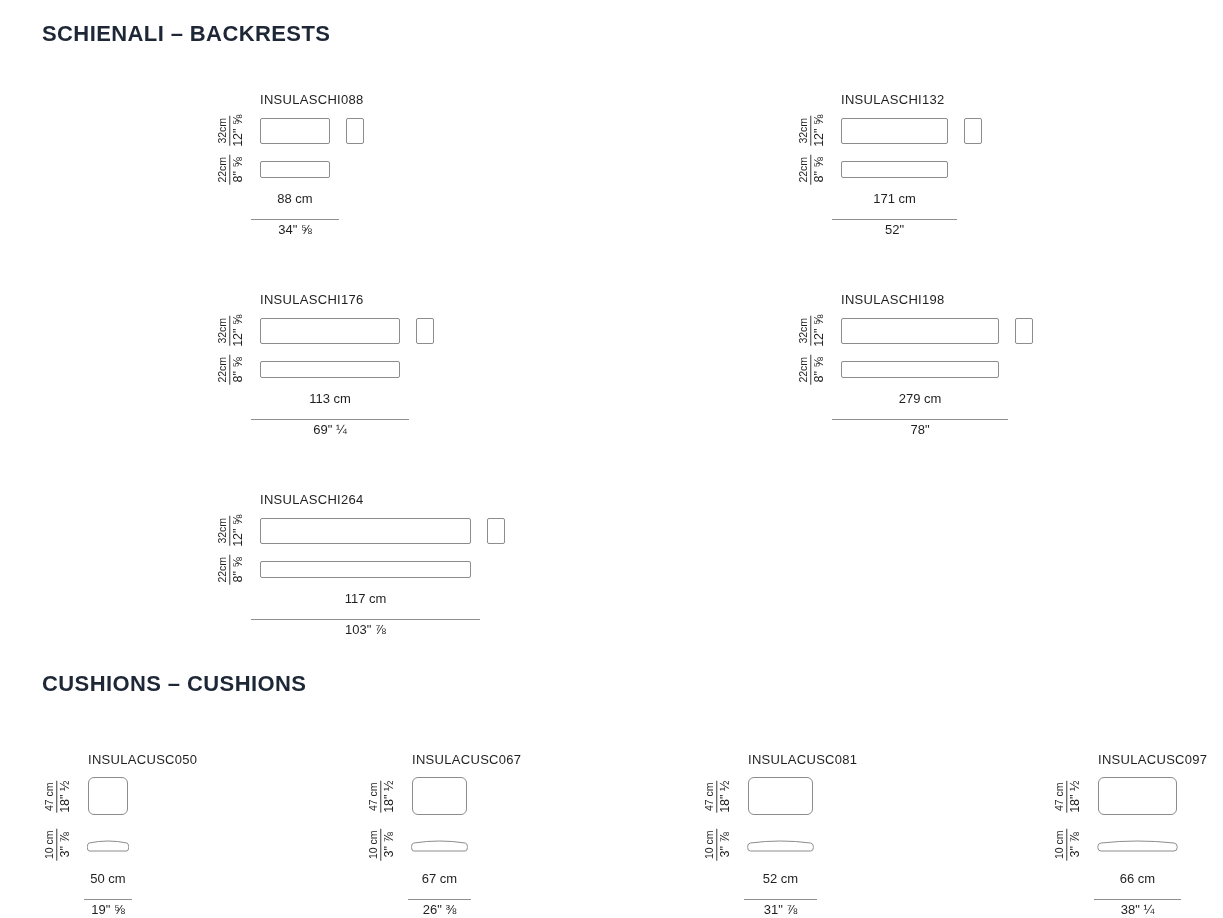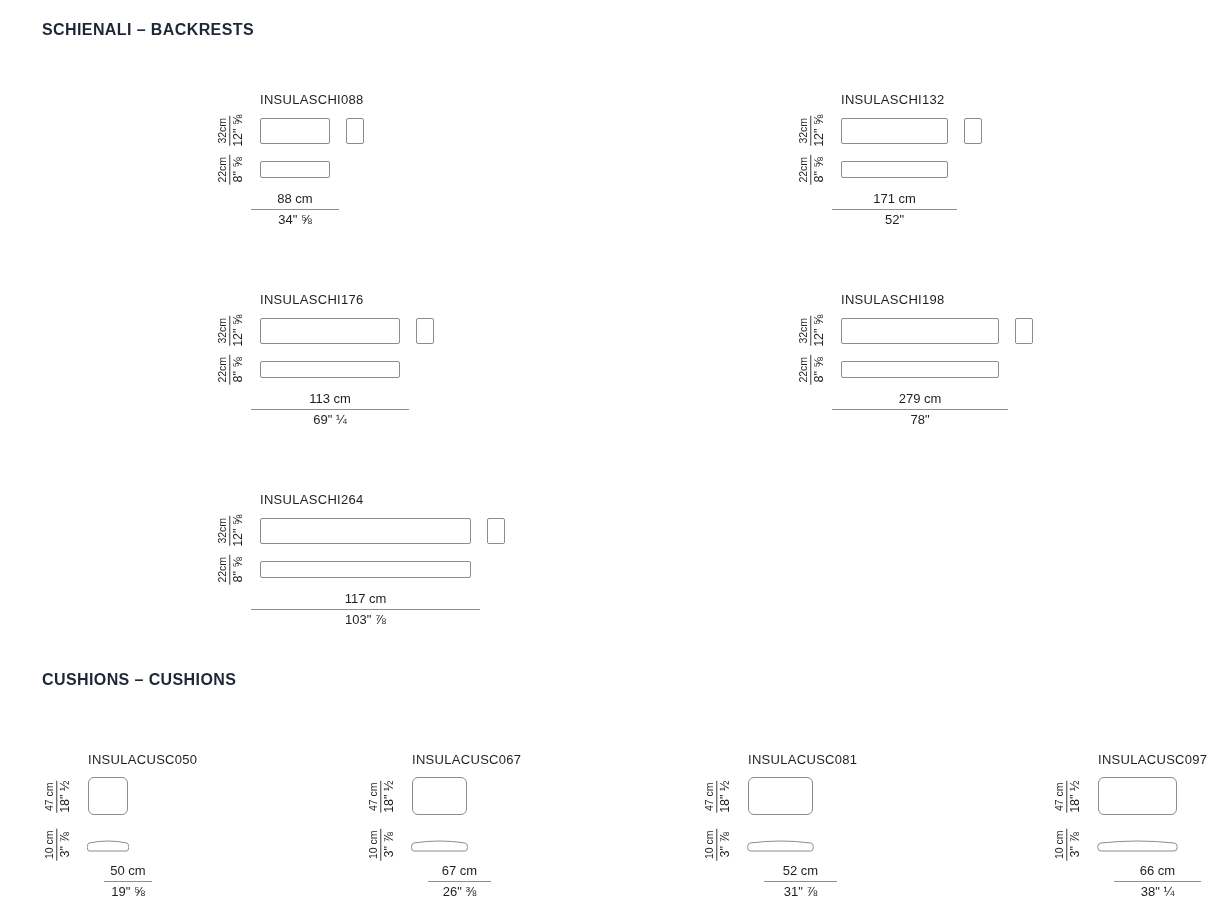--- a/index.html
+++ b/index.html
@@ -5,21 +5,21 @@
   html,body{margin:0;padding:0;background:#fff;}
   body{
     position:relative;
     width:1223px;height:918px;
     font-family:"Liberation Sans", sans-serif;
     color:#1f1f1f;
     overflow:hidden;
   }
   .section-title{
     position:absolute;
-    font-size:16px;
+    font-size:22px;
     font-weight:bold;
     letter-spacing:.4px;
     color:#1d2736;
     white-space:nowrap;
   }
   .group{position:absolute;}
   .code{
     position:absolute;top:0;left:0;
     font-size:13px;letter-spacing:.3px;
     white-space:nowrap;color:#1f1f1f;text-align:center;
@@ -34,21 +34,21 @@
     font-size:10.5px;line-height:1.15;
     border-bottom:1px solid #3a3a3a;
     padding:0 2px 1px;white-space:nowrap;
   }
   .vdim .den{
     font-size:12.5px;line-height:1.15;
     padding-top:1px;white-space:nowrap;
   }
   
   .hdim{position:absolute;text-align:center;font-size:13px;}
-  .hdim .num{padding-bottom:2px;border-bottom:1px solid #8f8f8f;line-height:1.15;}
+  .hdim .num{padding-bottom:12px;border-bottom:1px solid #8f8f8f;line-height:1.15;}
   .hdim .den{padding-top:3px;line-height:1.15;}
   
   .bk .front{
     position:absolute;top:26px;left:0;
     width:var(--w);height:26px;
     border:1px solid #8c8c8c;border-radius:2px;
     box-sizing:border-box;background:#fff;
   }
   .bk .side{
     position:absolute;top:26px;left:calc(var(--w) + 16px);
@@ -69,21 +69,21 @@
   .cu .front{
     position:absolute;top:25px;left:0;
     width:var(--w);height:38px;
     border:1px solid #8c8c8c;border-radius:6px;
     box-sizing:border-box;background:#fff;
   }
   .cu .lens{position:absolute;top:86px;left:-1px;width:calc(var(--w) + 2px);height:14px;}
   .cu .lens svg{display:block;width:100%;height:100%;}
   .cu .vdim1{left:-58px;top:30px;}
   .cu .vdim2{left:-58px;top:78px;}
-  .cu .hdim{left:-4px;width:calc(var(--w) + 8px);top:112px;margin-left:20px;}
+  .cu .hdim{left:-4px;width:calc(var(--w) + 8px);top:120px;}
 </style>
 </head>
 <body>
 
 <div class="section-title" style="left:42px;top:21px">SCHIENALI – BACKRESTS</div>
 
 <div class="group bk" style="left:260px;top:92px;--w:70px">
   <div class="code">INSULASCHI088</div>
   <div class="vdim vdim1">
     <span class="num">32cm</span>

